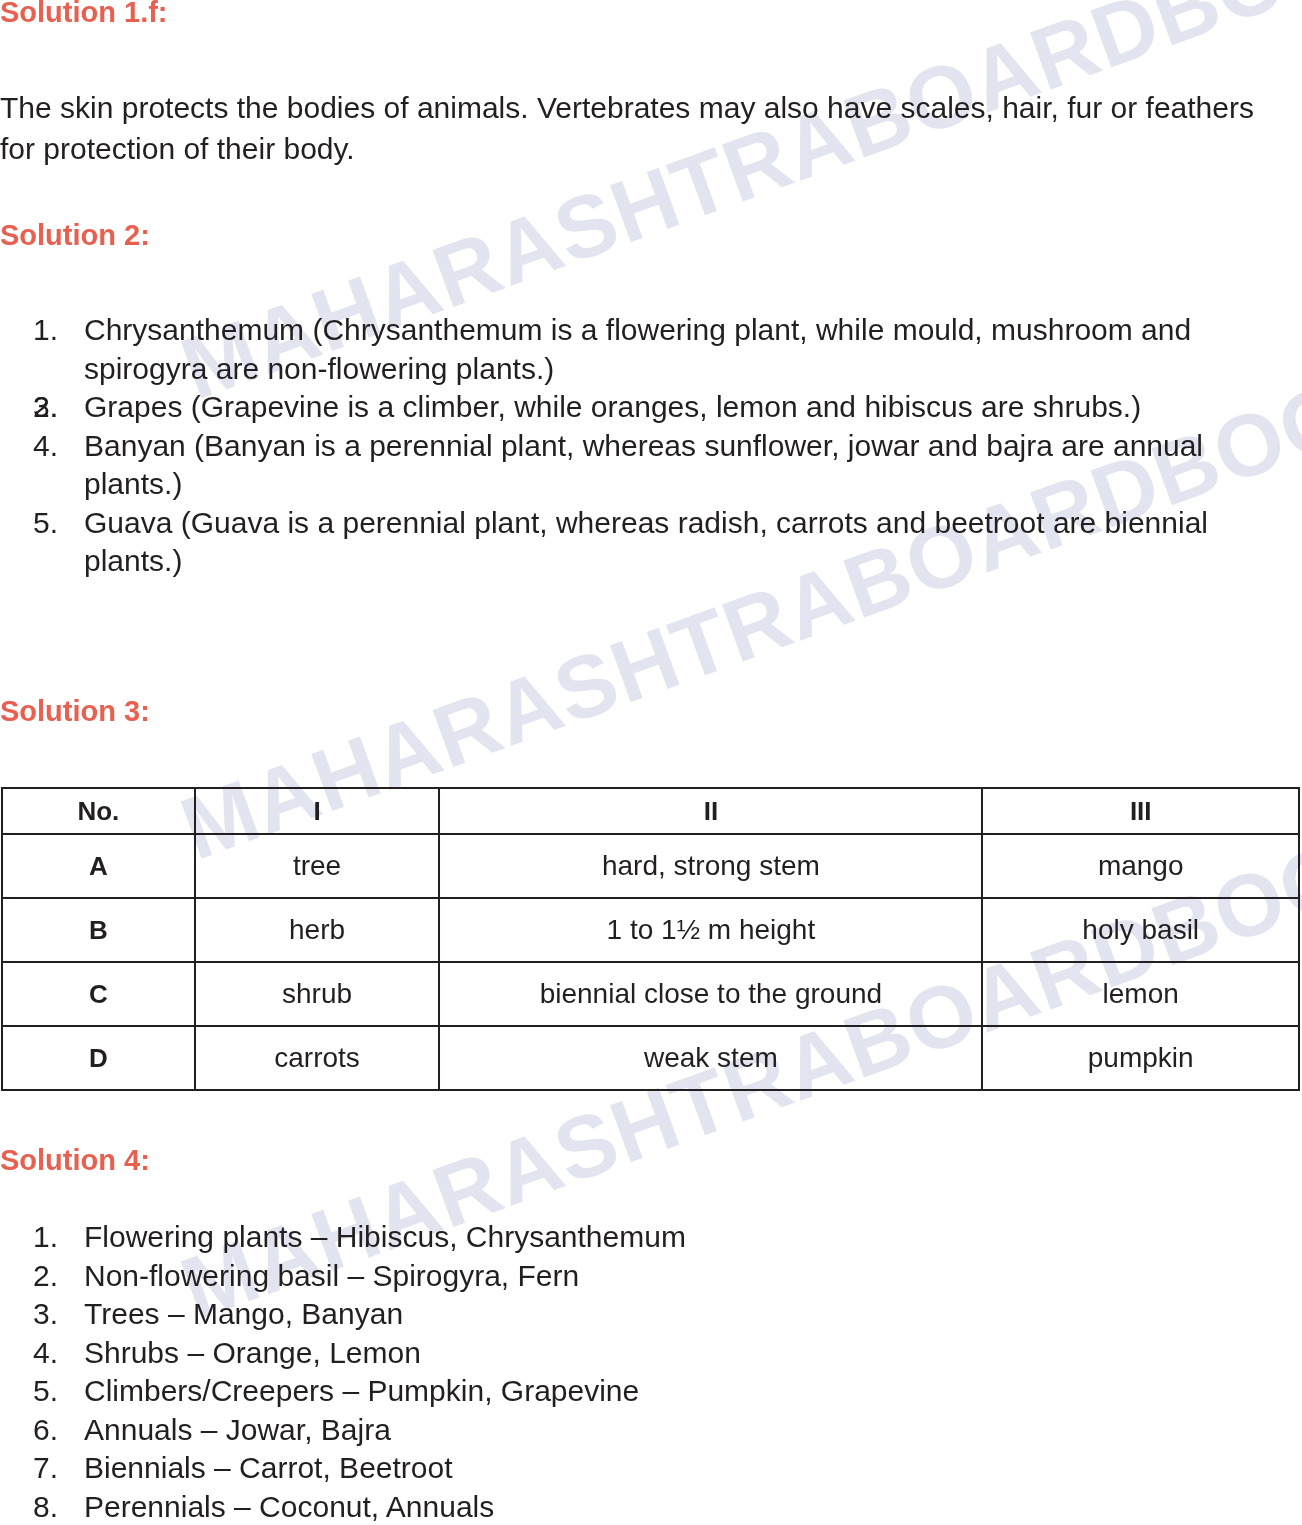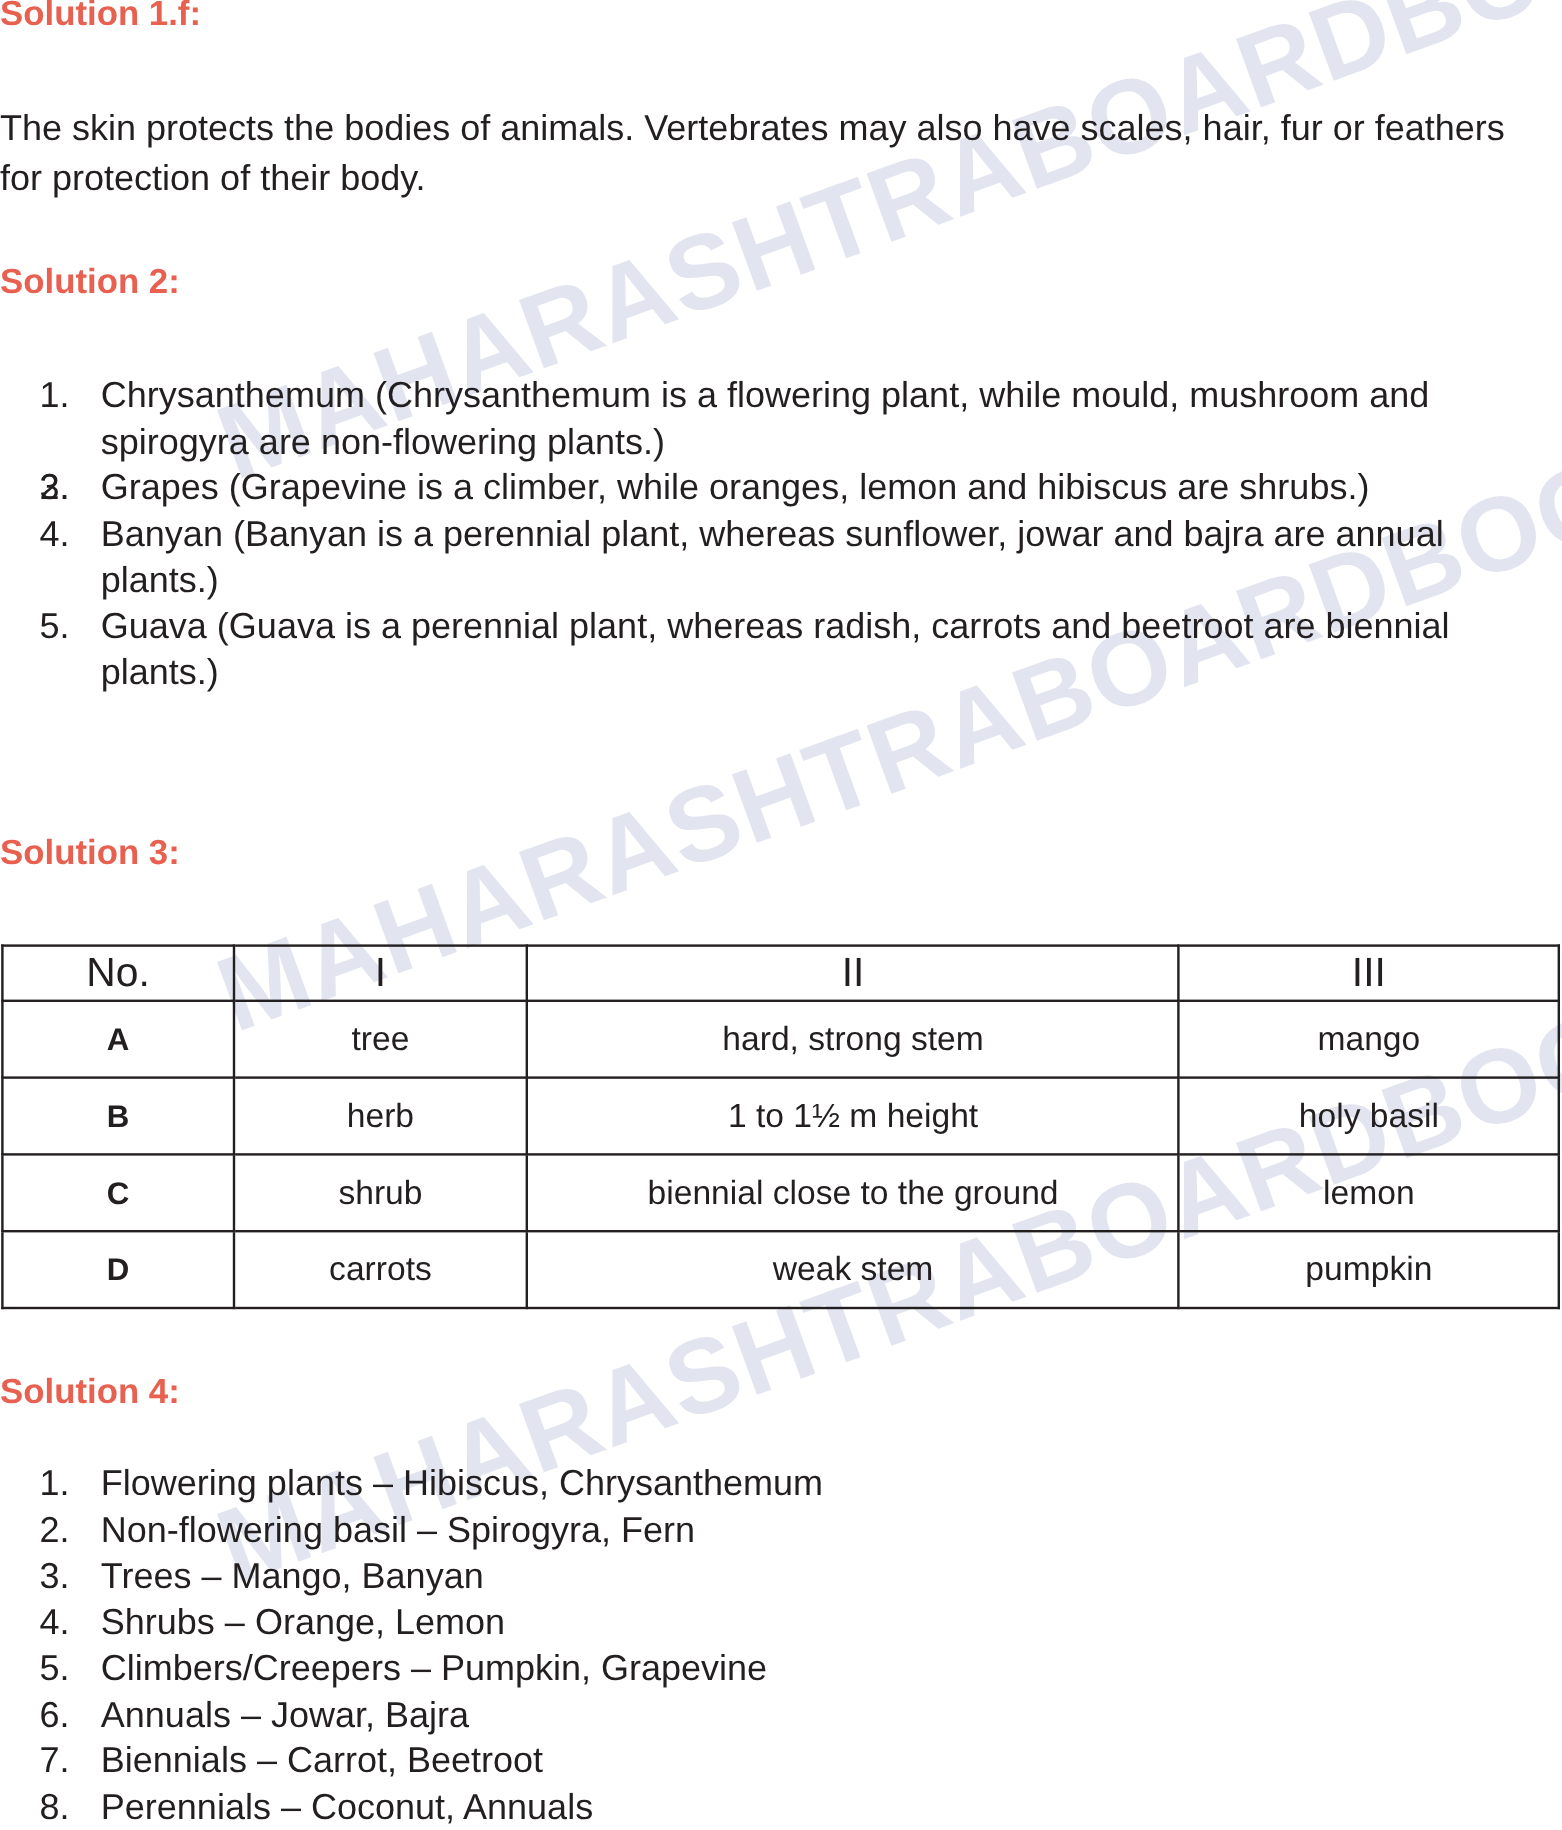--- a/index.html
+++ b/index.html
@@ -27,21 +27,21 @@
     }
     ol.list li { position: relative; padding-left: 84px; }
     ol.list li .num { position: absolute; left: 33px; }
     table.sol3 {
       position: absolute; left: 1px; top: 787px; width: 1299px;
       border-collapse: collapse; z-index: 1; font-size: 28px;
     }
     table.sol3 th, table.sol3 td {
       border: 2px solid #231f20; text-align: center; padding: 0;
     }
-    table.sol3 th { height: 44px; font-size: 34px; font-weight: normal; }
+    table.sol3 th { height: 44px; font-size: 26px; font-weight: bold; }
     table.sol3 td { height: 62px; }
     table.sol3 td.key { font-weight: bold; font-size: 26px; }
   </style>
 </head>
 <body>
 
 <div class="watermark" style="left:80px; top:-20px; transform: rotate(-20deg) translateY(360px);">MAHARASHTRABOARDBOOKS.COM</div>
 <div class="watermark" style="left:80px; top:440px; transform: rotate(-20deg) translateY(360px);">MAHARASHTRABOARDBOOKS.COM</div>
 <div class="watermark" style="left:80px; top:900px; transform: rotate(-20deg) translateY(360px);">MAHARASHTRABOARDBOOKS.COM</div>
 

